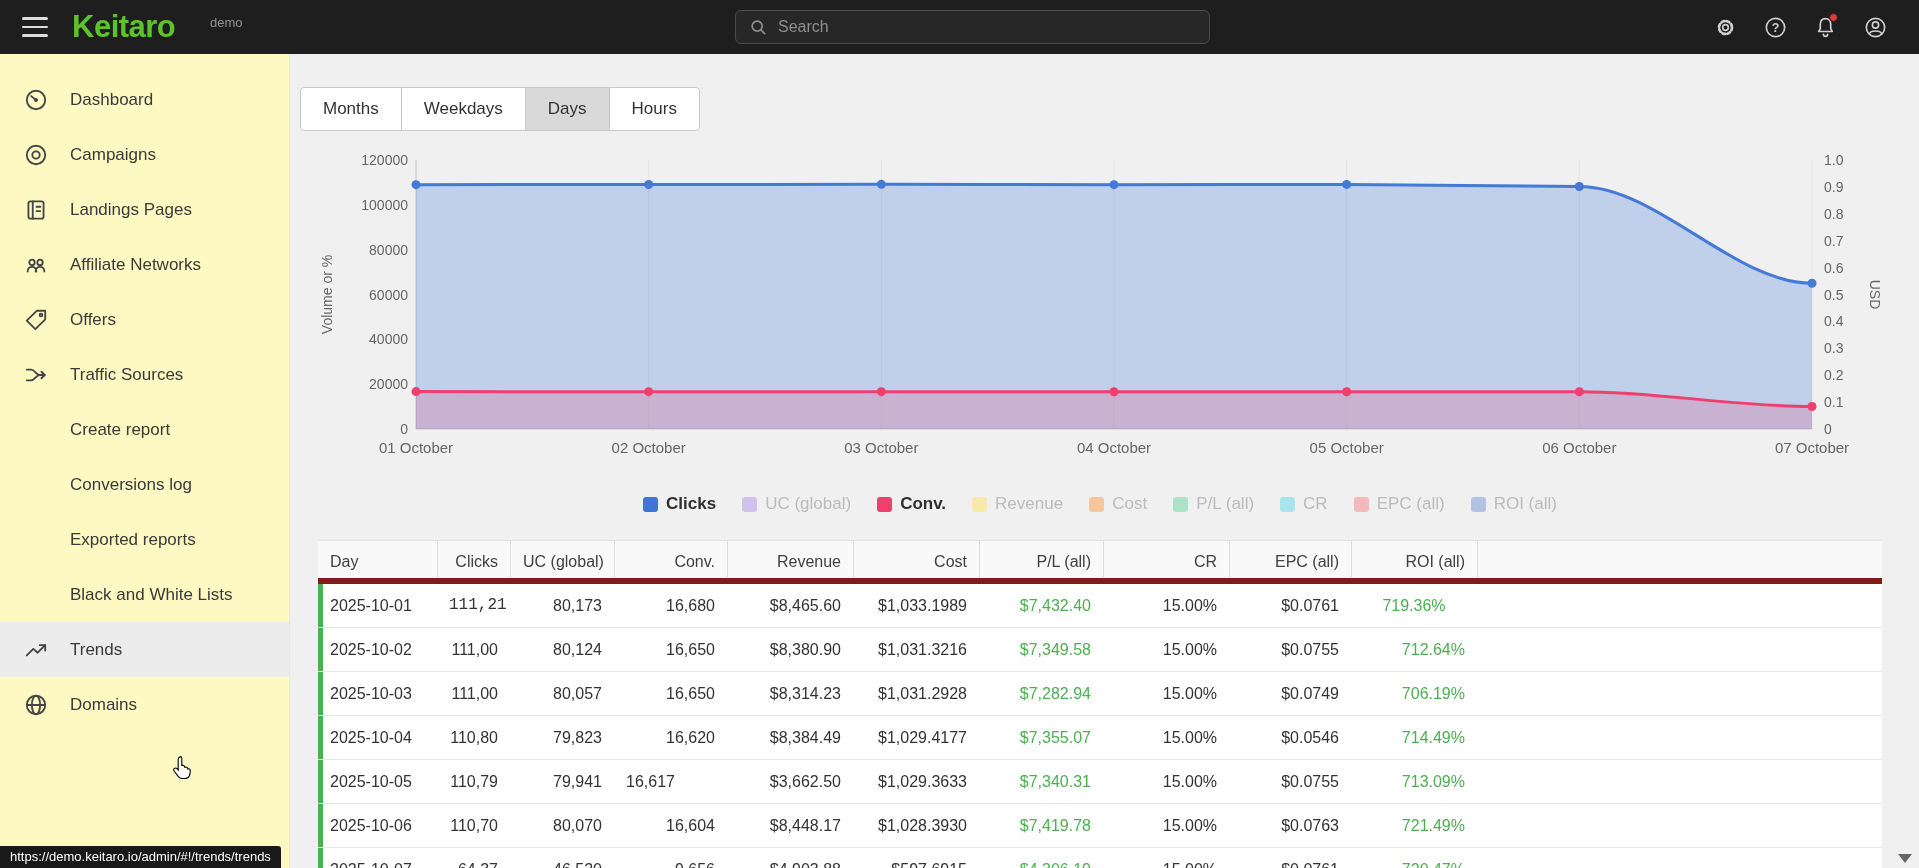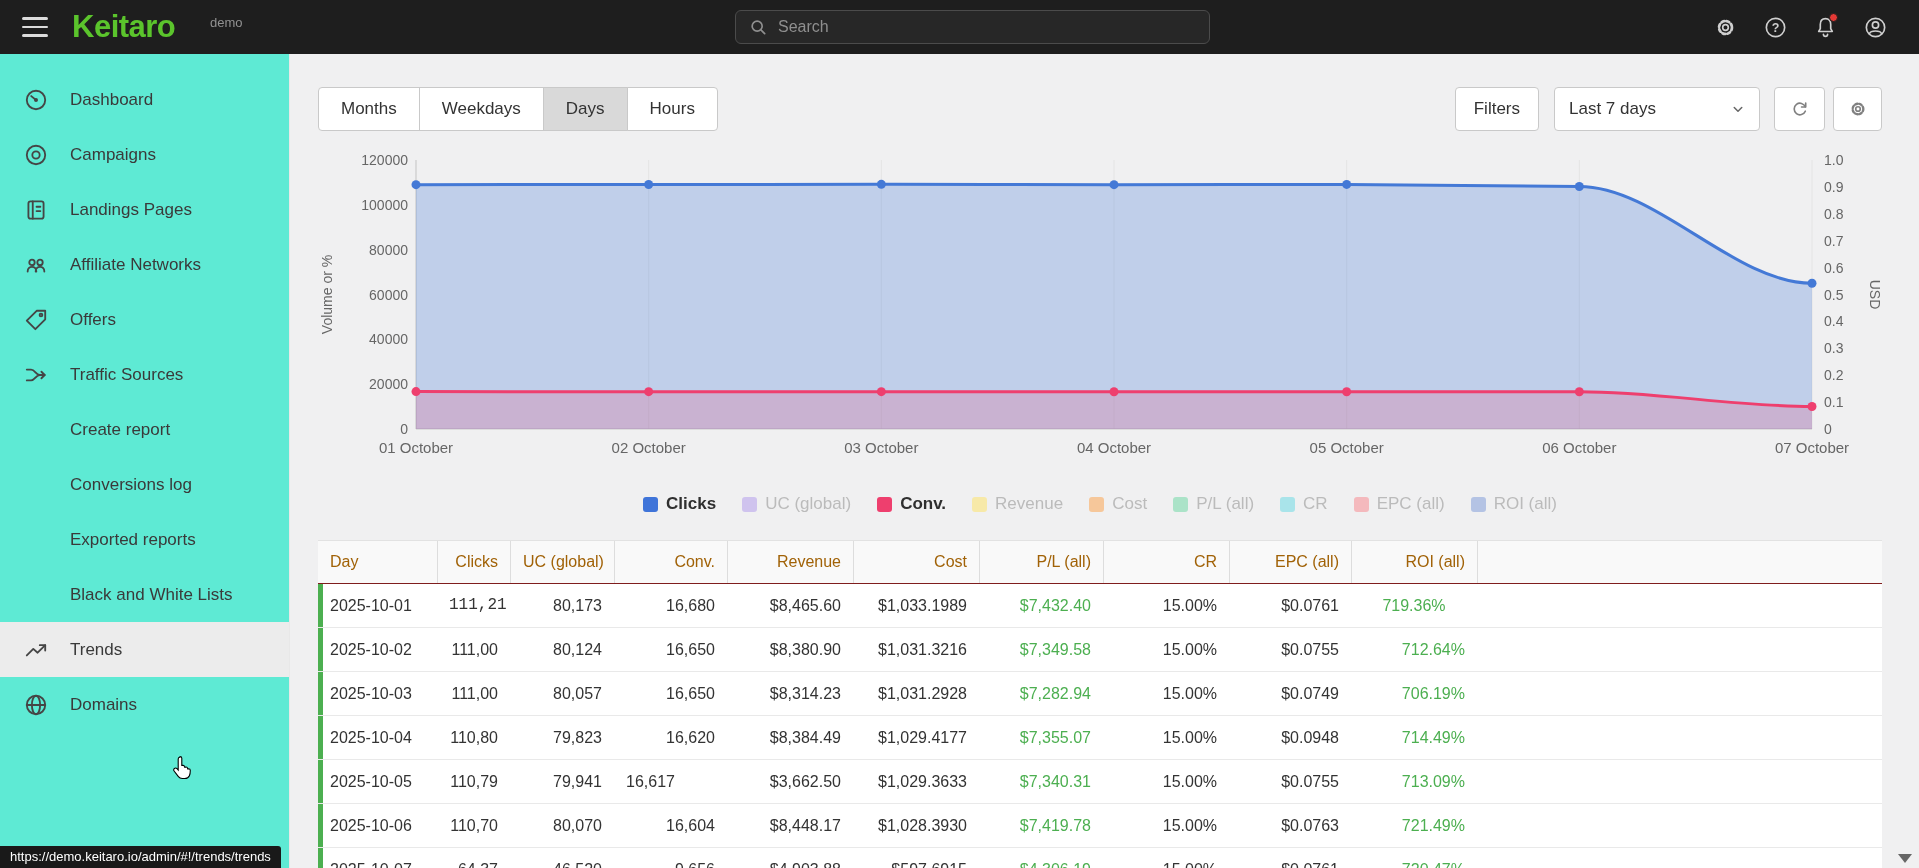--- a/index.html
+++ b/index.html
@@ -15,32 +15,32 @@
   .logo-badge { position:absolute; left:210px; top:15px; font-size:13px; color:#929292; }
   .search { position:absolute; left:735px; top:10px; width:475px; height:34px; background:#272727; border:1px solid #4b4b4b; border-radius:6px; display:flex; align-items:center; padding:0 12px; gap:10px; }
   .search input { flex:1; background:transparent; border:none; outline:none; color:#ddd; font-size:16px; font-family:inherit; }
   .search input::placeholder { color:#8f8f8f; }
   .top-icons { position:absolute; right:30px; top:13px; display:flex; gap:22px; }
   .tbicon { position:relative; width:28px; height:28px; display:flex; align-items:center; justify-content:center; cursor:pointer; }
   .tbicon svg { stroke:#cfcfcf; fill:none; stroke-width:1.6; stroke-linecap:round; stroke-linejoin:round; width:25px; height:25px; }
   .badge { position:absolute; right:1px; top:0; width:9px; height:9px; border-radius:50%; background:#e53935; border:1.5px solid #1e1e1e; }
 
   
-  .sidebar { position:absolute; left:0; top:54px; width:290px; bottom:0; background:#5eead4; border-right:1px solid #e8e8e8; overflow:hidden; z-index:10; padding-top:18px; }
+  .sidebar { position:absolute; left:0; top:54px; width:290px; bottom:0; background:#fef9c3; border-right:1px solid #e8e8e8; overflow:hidden; z-index:10; padding-top:18px; }
   .s-item { position:relative; height:55px; display:flex; align-items:center; cursor:pointer; }
   .s-item.active { background:#ececec; }
   .s-item .icn { position:absolute; left:23px; width:26px; height:26px; }
   .icn-svg { width:26px; height:26px; stroke:#454545; fill:none; stroke-width:1.7; stroke-linecap:round; stroke-linejoin:round; }
   .s-item .lbl { position:absolute; left:70px; font-size:17px; color:#3a3a3a; white-space:nowrap; }
   .s-item .chev { position:absolute; right:23px; width:20px; height:20px; }
   .s-item .chev svg { width:20px; height:20px; stroke:#555; fill:none; stroke-width:2; stroke-linecap:round; stroke-linejoin:round; }
 
   
   .main { position:absolute; left:290px; top:54px; right:0; bottom:0; background:#f0f0f1; overflow:hidden; }
-  .toolbar { position:absolute; left:28px; right:37px; top:33px; height:44px; }
+  .toolbar { position:absolute; left:10px; right:37px; top:33px; height:44px; }
   .tabs { display:flex; float:left; }
   .tab { height:44px; padding:0 22px; font-size:17px; font-family:inherit; color:#333; background:#fff; border:1px solid #c9c9c9; cursor:pointer; margin-left:-1px; }
   .tab:first-child { border-radius:4px 0 0 4px; margin-left:0; }
   .tab:last-child { border-radius:0 4px 4px 0; }
   .tab.active { background:#d9d9d9; }
   .controls { position:absolute; right:0; top:0; display:flex; align-items:center; }
   .btn { height:44px; background:#fff; border:1px solid #c9c9c9; border-radius:4px; font-size:17px; font-family:inherit; color:#333; cursor:pointer; display:flex; align-items:center; justify-content:center; }
   .btn.filters { padding:0 18px; }
   .btn.select { width:206px; margin-left:15px; justify-content:space-between; padding:0 12px 0 14px; }
   .btn.select svg { width:18px; height:18px; stroke:#666; fill:none; stroke-width:2; stroke-linecap:round; stroke-linejoin:round; }
@@ -52,21 +52,21 @@
   .tick { font:14px "Liberation Sans", sans-serif; fill:#666; }
   .xtick { font:15px "Liberation Sans", sans-serif; fill:#666; }
 
   .legend { position:absolute; left:28px; width:1564px; top:436px; height:28px; display:flex; justify-content:center; align-items:center; gap:26px; }
   .lg { display:flex; align-items:center; gap:8px; cursor:pointer; }
   .lg .sw { width:15px; height:15px; border-radius:3px; display:inline-block; }
   .lg .lbl { font-size:17px; font-weight:600; color:#2f2f2f; white-space:nowrap; }
   .lg.off .lbl { color:#bbbbbb; font-weight:400; }
 
   .table { position:absolute; left:28px; top:486px; width:1564px; font-size:16px; }
-  .thead { display:flex; height:44px; background:#f9f9f9; border-top:1px solid #e2e2e2; border-bottom:1px solid #7f1d1d; color:#a16207; }
+  .thead { display:flex; height:44px; background:#f9f9f9; border-top:1px solid #e2e2e2; border-bottom:6px solid #7f1d1d; color:#404040; }
   .th { line-height:42px; padding:0 12px; white-space:nowrap; overflow:hidden; }
   .th.sep { border-left:1px solid #ddd; }
   .tr { position:relative; display:flex; height:44px; background:#fff; border-bottom:1px solid #e9e9e9; }
   .rowbar { position:absolute; left:0; top:0; bottom:0; width:5px; background:#4caf50; }
   .td { line-height:43px; padding:0 12px; white-space:nowrap; overflow:hidden; color:#333; }
   .td.green { color:#4caf50; }
 
   
   .statusbar { position:absolute; left:0; bottom:0; height:22px; line-height:22px; background:#191919; color:#fff; font-size:13px; padding:0 10px; border-top-right-radius:3px; z-index:50; white-space:nowrap; }
   .corner { position:absolute; right:7px; bottom:5px; width:0; height:0; border-left:7px solid transparent; border-right:7px solid transparent; border-top:9px solid #666; z-index:40; }
@@ -200,41 +200,20 @@
   </nav>
 
   <main class="main">
     <div class="toolbar">
       <div class="tabs" id="tabs">
           <button class="tab">Months</button>
           <button class="tab">Weekdays</button>
           <button class="tab active">Days</button>
           <button class="tab">Hours</button>
         </div>
-      <div class="controls">
-        <button class="btn filters">Filters</button>
-        <div class="btn select">
-          <span>Last 7 days</span>
-          <svg viewBox="0 0 24 24">
-              <polyline points="7 10 12 15 17 10"></polyline>
-            </svg>
-        </div>
-        <button class="btn iconbtn">
-          <svg viewBox="0 0 24 24">
-              <path d="M17.8 14.4 A6.3 6.3 0 1 1 17.8 9.6"></path>
-              <polyline points="18.2 5.4 18.2 9.8 13.7 9.8"></polyline>
-            </svg>
-        </button>
-        <button class="btn iconbtn">
-          <svg viewBox="0 0 24 24">
-              <circle cx="12" cy="12" r="5.8" stroke-width="2.6" stroke-dasharray="2.6 2.1"></circle>
-              <circle cx="12" cy="12" r="2.5"></circle>
-            </svg>
-        </button>
-      </div>
     </div>
 
     <div class="chart">
       <svg id="chart-svg" width="1572" height="330">
           <line x1="98" y1="20" x2="98" y2="289" stroke="#e4e4e4" stroke-width="1"></line>
           <line x1="330.66666666666663" y1="20" x2="330.66666666666663" y2="289" stroke="#e4e4e4" stroke-width="1"></line>
           <line x1="563.3333333333333" y1="20" x2="563.3333333333333" y2="289" stroke="#e4e4e4" stroke-width="1"></line>
           <line x1="796" y1="20" x2="796" y2="289" stroke="#e4e4e4" stroke-width="1"></line>
           <line x1="1028.6666666666665" y1="20" x2="1028.6666666666665" y2="289" stroke="#e4e4e4" stroke-width="1"></line>
           <line x1="1261.3333333333333" y1="20" x2="1261.3333333333333" y2="289" stroke="#e4e4e4" stroke-width="1"></line>
@@ -387,21 +366,21 @@
         <div class="tr">
           <div class="rowbar"></div>
           <div class="td" style="width: 119px; text-align: left;">2025-10-04</div>
           <div class="td" style="width: 73px; text-align: right;">110,80</div>
           <div class="td" style="width: 104px; text-align: right;">79,823</div>
           <div class="td" style="width: 113px; text-align: right;">16,620</div>
           <div class="td" style="width: 126px; text-align: right;">$8,384.49</div>
           <div class="td" style="width: 126px; text-align: right;">$1,029.4177</div>
           <div class="td green" style="width: 124px; text-align: right;">$7,355.07</div>
           <div class="td" style="width: 126px; text-align: right;">15.00%</div>
-          <div class="td" style="width: 122px; text-align: right;">$0.0948</div>
+          <div class="td" style="width: 122px; text-align: right;">$0.0546</div>
           <div class="td green" style="width: 126px; text-align: right;">714.49%</div>
           <div class="td" style="flex: 1 1 0%;"></div>
         </div>
         <div class="tr">
           <div class="rowbar"></div>
           <div class="td" style="width: 119px; text-align: left;">2025-10-05</div>
           <div class="td" style="width: 73px; text-align: right;">110,79</div>
           <div class="td" style="width: 104px; text-align: right;">79,941</div>
           <div class="td" style="width: 113px; text-align: left;">16,617</div>
           <div class="td" style="width: 126px; text-align: right;">$3,662.50</div>

